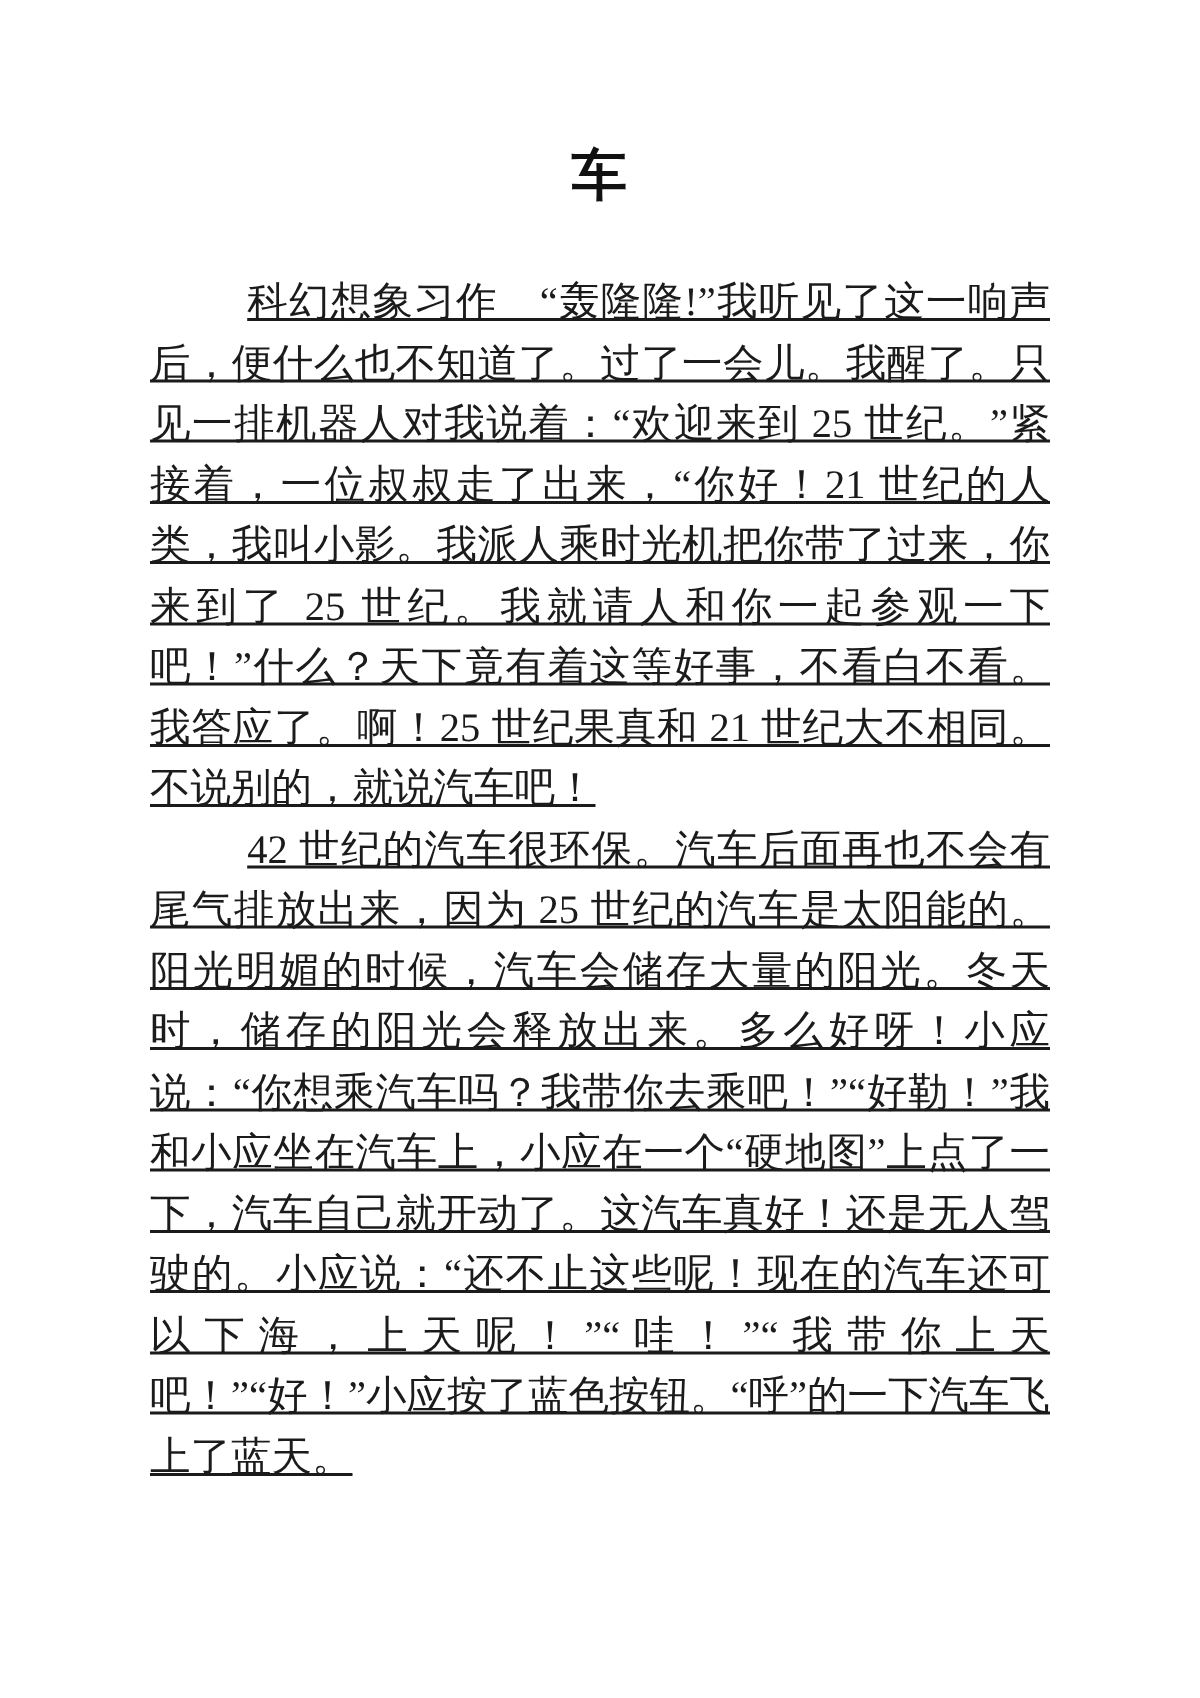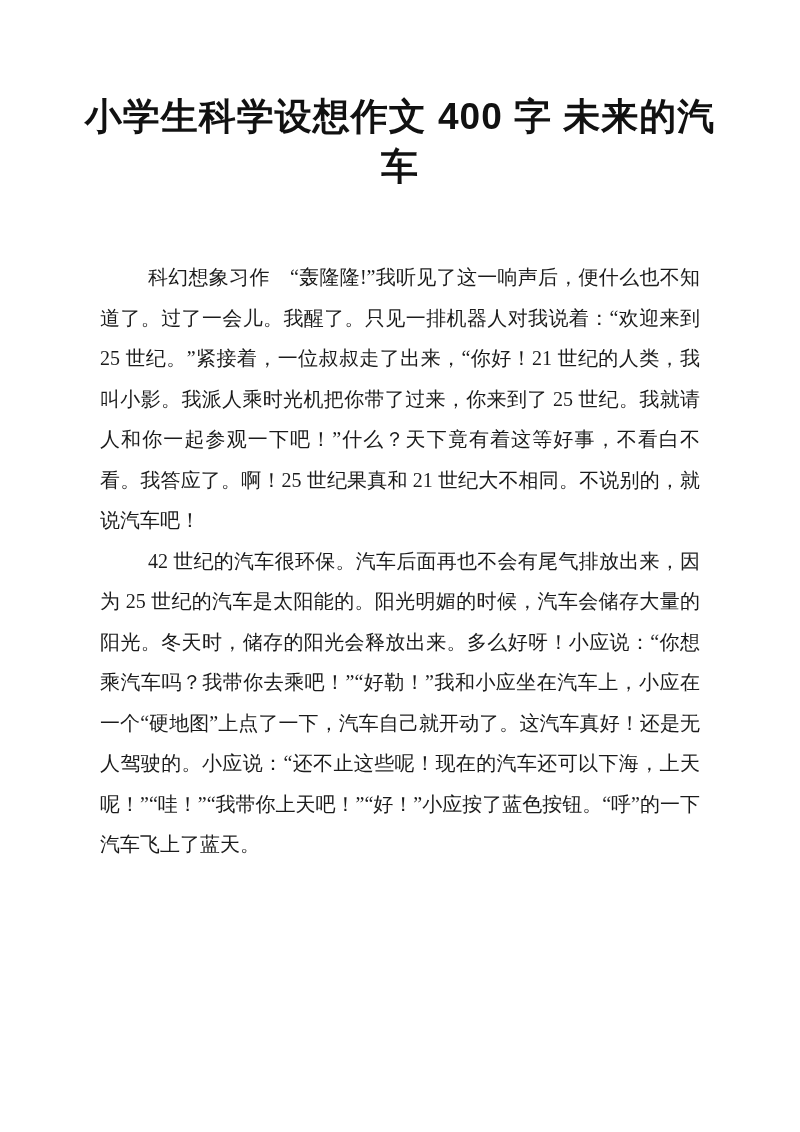--- a/index.html
+++ b/index.html
@@ -43,41 +43,41 @@
     font-size: 37px;
     line-height: 50px;
     letter-spacing: 1px;
     color: #111111;
   }
 
   .doc-body {
     position: relative;
     z-index: 1;
     width: 600px;
-    margin: 65px auto 0 auto;
-    font-size: 20px;
+    margin: 39px auto 0 auto;
+    font-size: 27px;
     line-height: 40.5px;
     text-align: justify;
     text-justify: inter-character;
     color: #1b1b1b;
+    text-decoration: underline;
   }
 
   .doc-body p {
     text-indent: 2.4em;
     margin: 0;
   }
 </style>
 </head>
 <body>
 
 <div class="page">
 
 
   <div class="doc-title">
-    <div>小学生科学设想作文 400 字 未来的汽</div>
     <div>车</div>
   </div>
 
   <div class="doc-body">
     <p>科幻想象习作　“轰隆隆!”我听见了这一响声后，便什么也不知道了。过了一会儿。我醒了。只见一排机器人对我说着：“欢迎来到 25 世纪。”紧接着，一位叔叔走了出来，“你好！21 世纪的人类，我叫小影。我派人乘时光机把你带了过来，你来到了 25 世纪。我就请人和你一起参观一下吧！”什么？天下竟有着这等好事，不看白不看。我答应了。啊！25 世纪果真和 21 世纪大不相同。不说别的，就说汽车吧！</p>
     <p>42 世纪的汽车很环保。汽车后面再也不会有尾气排放出来，因为 25 世纪的汽车是太阳能的。阳光明媚的时候，汽车会储存大量的阳光。冬天时，储存的阳光会释放出来。多么好呀！小应说：“你想乘汽车吗？我带你去乘吧！”“好勒！”我和小应坐在汽车上，小应在一个“硬地图”上点了一下，汽车自己就开动了。这汽车真好！还是无人驾驶的。小应说：“还不止这些呢！现在的汽车还可以下海，上天呢！”“哇！”“我带你上天吧！”“好！”小应按了蓝色按钮。“呼”的一下汽车飞上了蓝天。</p>
   </div>
 
 </div>
 

